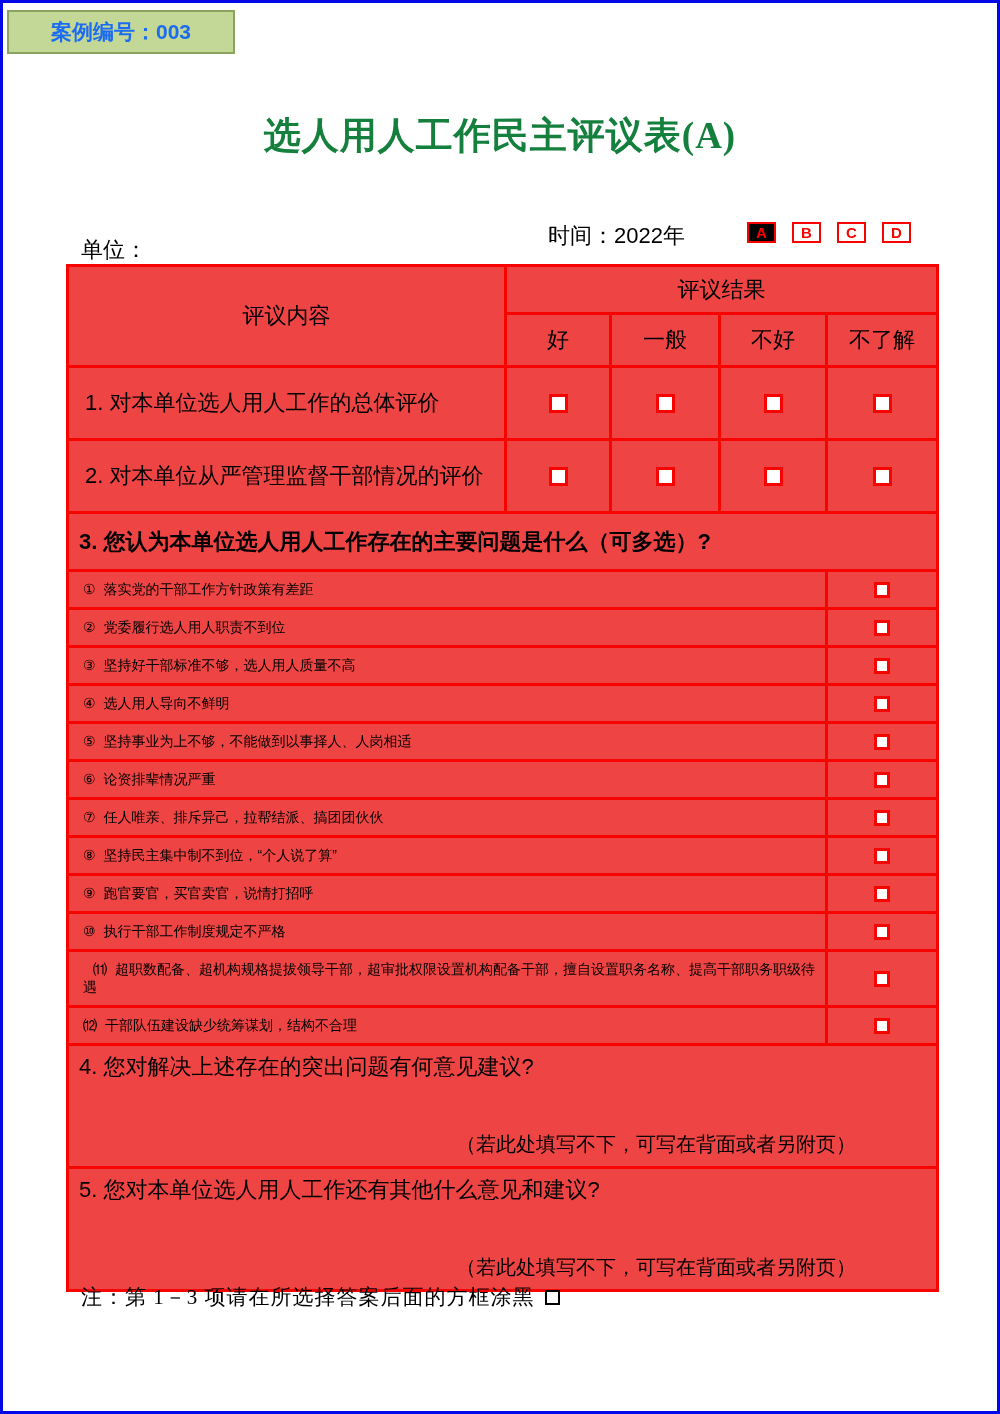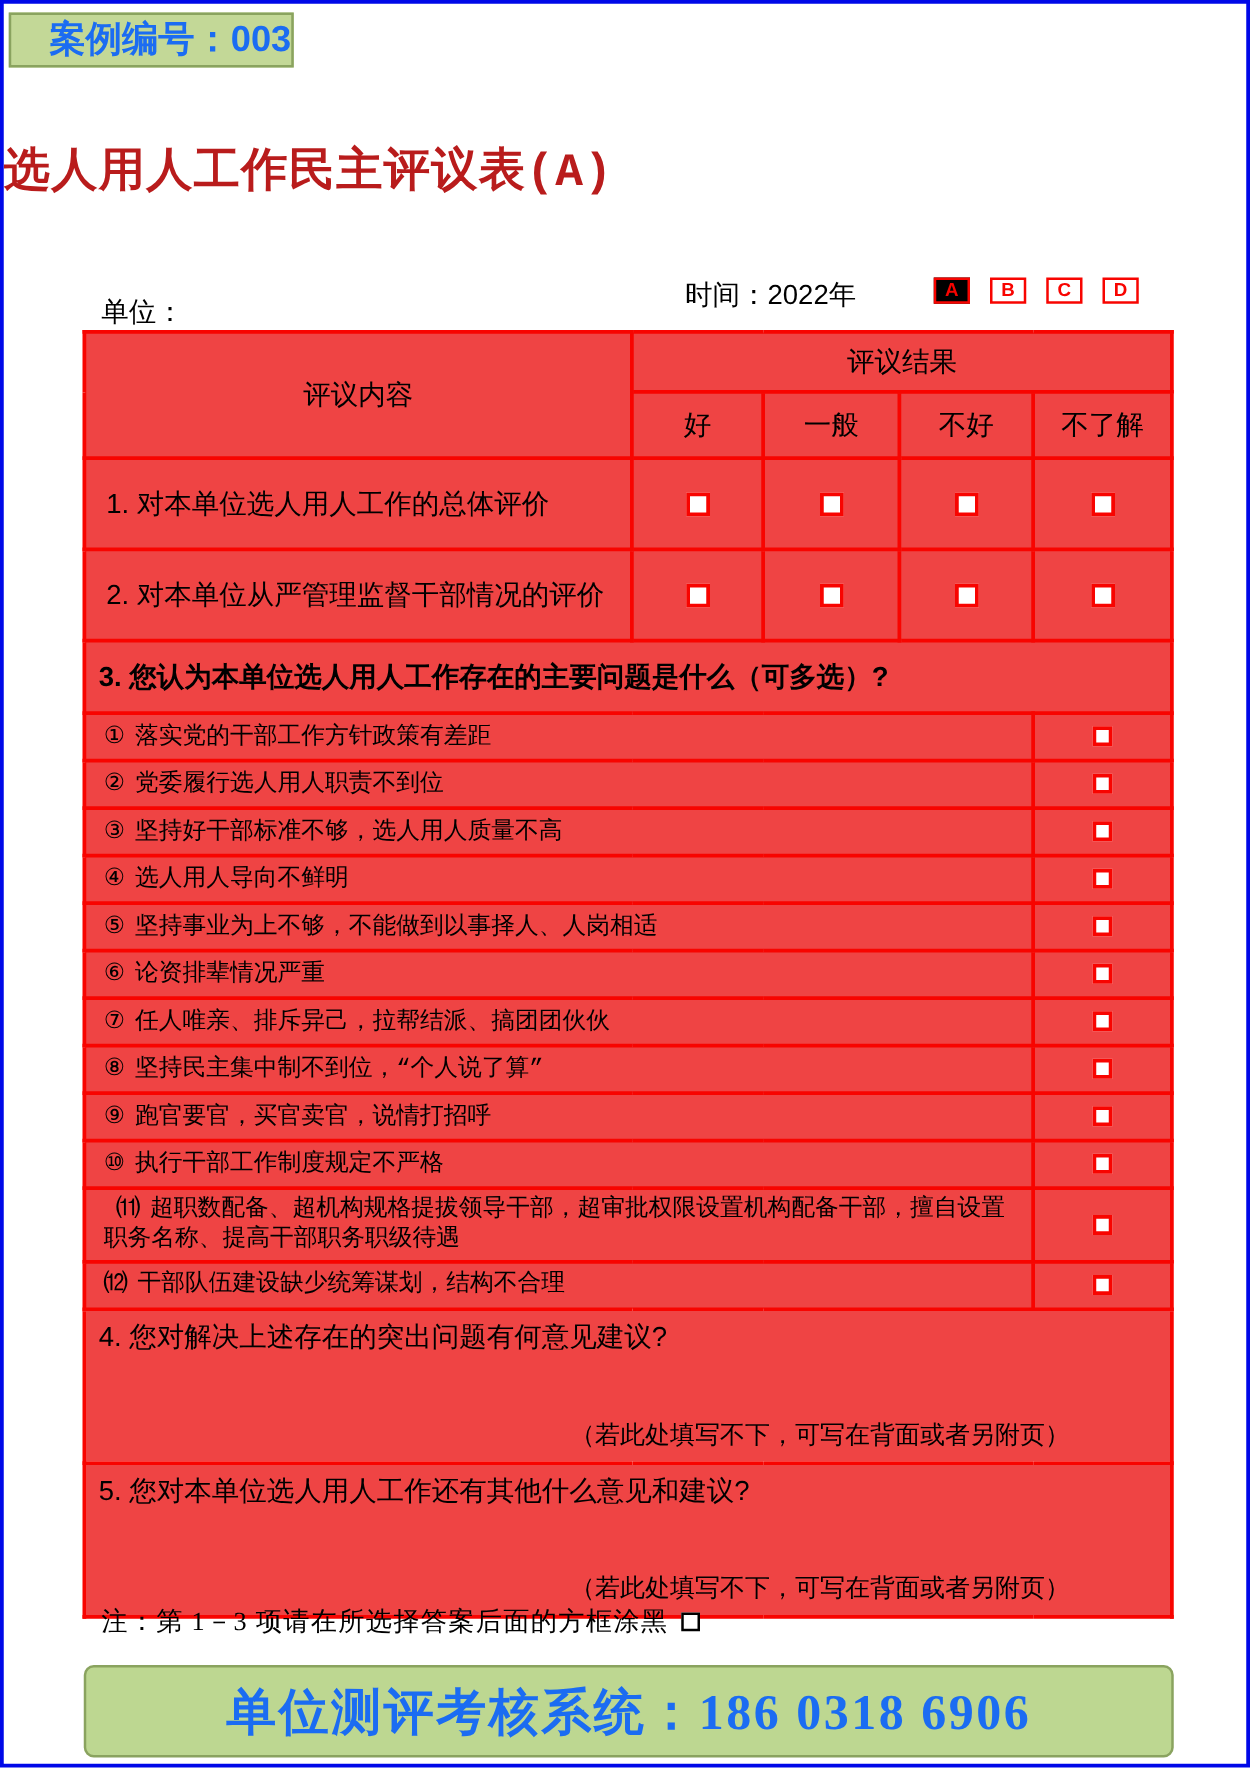--- a/index.html
+++ b/index.html
@@ -13,29 +13,29 @@
   *{margin:0;padding:0;box-sizing:border-box;}
   body{background:#fff;font-family:"Liberation Sans",sans-serif;}
   .page{
     position:relative;width:1000px;height:1414px;background:#ffffff;
     border:3px solid var(--page-blue);overflow:hidden;
   }
   
   .badge{
     position:absolute;left:4px;top:7px;width:228px;height:44px;
     background:var(--badge-bg);border:2px solid var(--badge-border);
-    display:flex;align-items:center;justify-content:flex-end;
-    color:var(--accent-blue);font-weight:bold;font-size:29px;
+    display:flex;align-items:center;justify-content:center;
+    color:var(--accent-blue);font-weight:bold;font-size:21px;
     font-family:"Liberation Sans",sans-serif;
   }
   
   .title{
-    position:absolute;left:0;top:108px;width:100%;
-    font-family:Liberation Mono, monospace;
-    font-weight:bold;font-size:37px;color:#b91c1c;letter-spacing:1px;
+    position:absolute;left:0;top:108px;width:100%;text-align:center;
+    font-family:Liberation Serif, serif;
+    font-weight:bold;font-size:37px;color:#15803d;letter-spacing:1px;
   }
   
   .meta{position:absolute;left:0;top:218px;width:100%;height:30px;font-size:22px;color:#000;}
   .meta .unit{position:absolute;left:78px;top:14px;}
   .meta .time{position:absolute;left:545px;top:0;}
   .opts{position:absolute;left:728px;top:1px;display:flex;}
   .opt{
     width:29px;height:21px;margin-left:16px;border:2px solid var(--table-red);
     color:var(--table-red);background:#fff;font-weight:bold;font-size:15px;
     display:inline-flex;align-items:center;justify-content:center;
@@ -49,21 +49,21 @@
   table.form td{border:3px solid var(--table-red);background:#ef4444;}
   .th{ text-align:center;vertical-align:middle;font-size:22px;}
   tr.hr1{height:48px;} tr.hr2{height:53px;}
   tr.rate{height:73px;}
   td.qlabel{font-size:22px;padding-left:16px;vertical-align:middle;}
   td.cbcell{text-align:center;vertical-align:middle;}
   tr.q3row{height:58px;}
   td.q3cell{font-size:22px;padding-left:10px;vertical-align:middle;font-weight:bold;}
   tr.issue{height:38px;} tr.issue.tall{height:56px;}
   td.issue-text{
-    font-family:Liberation Mono, monospace;font-size:19px;
+    font-family:Liberation Sans, sans-serif;font-size:14px;
     vertical-align:middle;padding:4px 8px 4px 14px;line-height:1.25;
   }
   td.issue-text .para{display:block;text-indent:10px;}
   .inum{margin-right:8px;}
   tr.open{height:123px;}
   td.open-cell{vertical-align:top;padding:6px 10px;position:relative;font-size:22px;}
   .overflow-note{
     position:absolute;right:80px;bottom:8px;
     font-family:"Liberation Serif","DejaVu Serif",serif;font-size:20px;
   }
@@ -215,17 +215,14 @@
           <div class="overflow-note">（若此处填写不下，可写在背面或者另附页）</div>
         </td>
       </tr>
     </tbody>
   </table>
 
   <div class="footnote">
     <span>注：第 1－3 项请在所选择答案后面的方框涂黑</span><span class="blackbox"></span>
   </div>
 
-  <div class="banner">
-    <span>单位测评考核系统：186 0318 6906</span>
-  </div>
 
 </div>
 
 </body></html>

